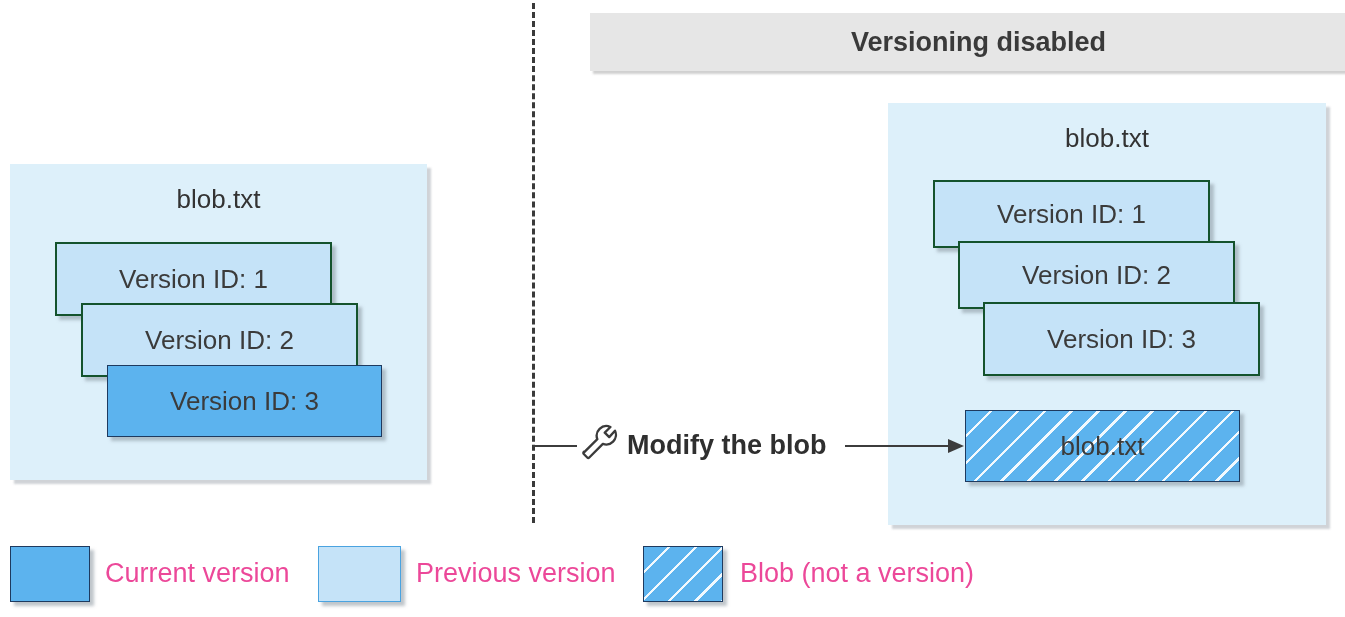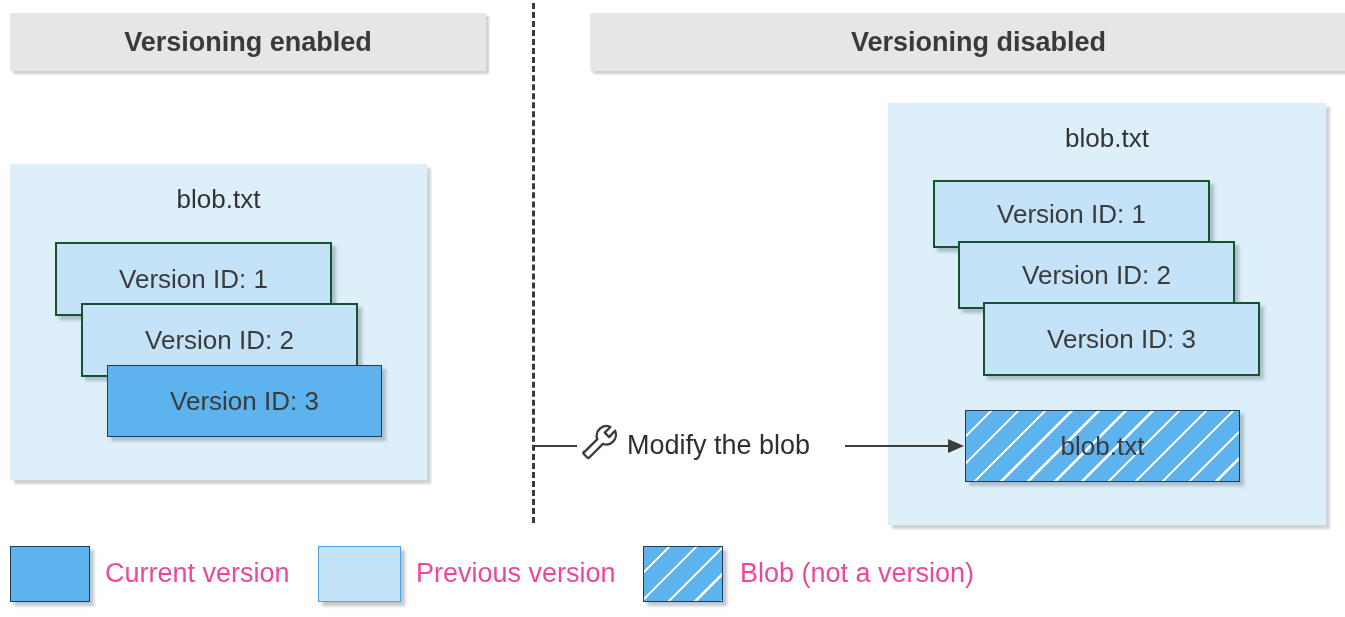--- a/index.html
+++ b/index.html
@@ -51,21 +51,21 @@
   .pl-v3{left:97px;top:201px;height:70px;}
   .pr-v1{left:45px;top:77px;height:64px;}
   .pr-v2{left:70px;top:138px;height:64px;}
   .pr-v3{left:95px;top:199px;height:70px;}
   .pr-blob{left:77px;top:307px;height:70px;}
   
   .connector{position:absolute;left:533px;top:445px;width:44px;height:0;border-top:2.5px solid #3c3c3c;}
   .wrench{position:absolute;left:581px;top:424px;width:37px;height:37px;}
   .wrench svg{width:100%;height:100%;transform:scaleX(-1);}
   .modify-label{
-    position:absolute;left:627px;top:430px;font-size:27px;font-weight:normal;color:#2f2f2f;
+    position:absolute;left:627px;top:430px;font-size:27px;font-weight:bold;color:#2f2f2f;
   }
   .arrow-shaft{position:absolute;left:845px;top:445px;width:104px;height:0;border-top:2.5px solid #3c3c3c;}
   .arrow-head{
     position:absolute;left:948px;top:439px;width:0;height:0;
     border-left:16px solid #3c3c3c;border-top:7.5px solid transparent;border-bottom:7.5px solid transparent;
   }
   
   .swatch{
     position:absolute;top:546px;height:54px;
     box-shadow:4px 4px 3px rgba(130,142,152,.5);
@@ -84,23 +84,20 @@
   }
   .ll-1{left:105px;}
   .ll-2{left:416px;text-align:right;}
   .ll-3{left:740px;}
 </style>
 </head>
 <body>
 
 <div class="canvas">
 
-  <div class="hdr hdr-left">
-    <span>Versioning enabled</span>
-  </div>
   <div class="hdr hdr-right">
     <span>Versioning disabled</span>
   </div>
 
   <div class="divider"></div>
 
   <div class="panel panel-left">
     <div class="panel-title">blob.txt</div>
     <div class="vbox previous pl-v1">
       <span>Version ID: 1</span>

